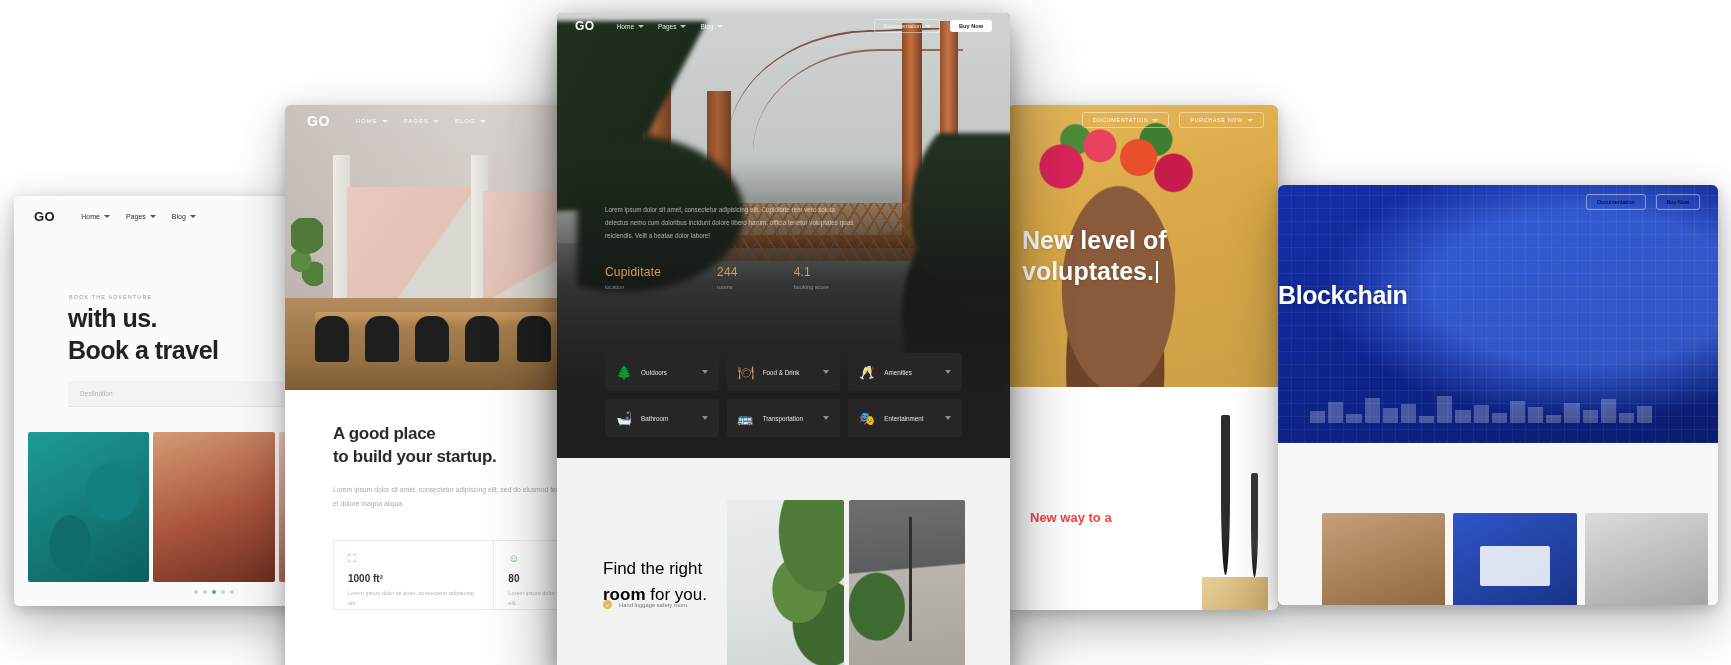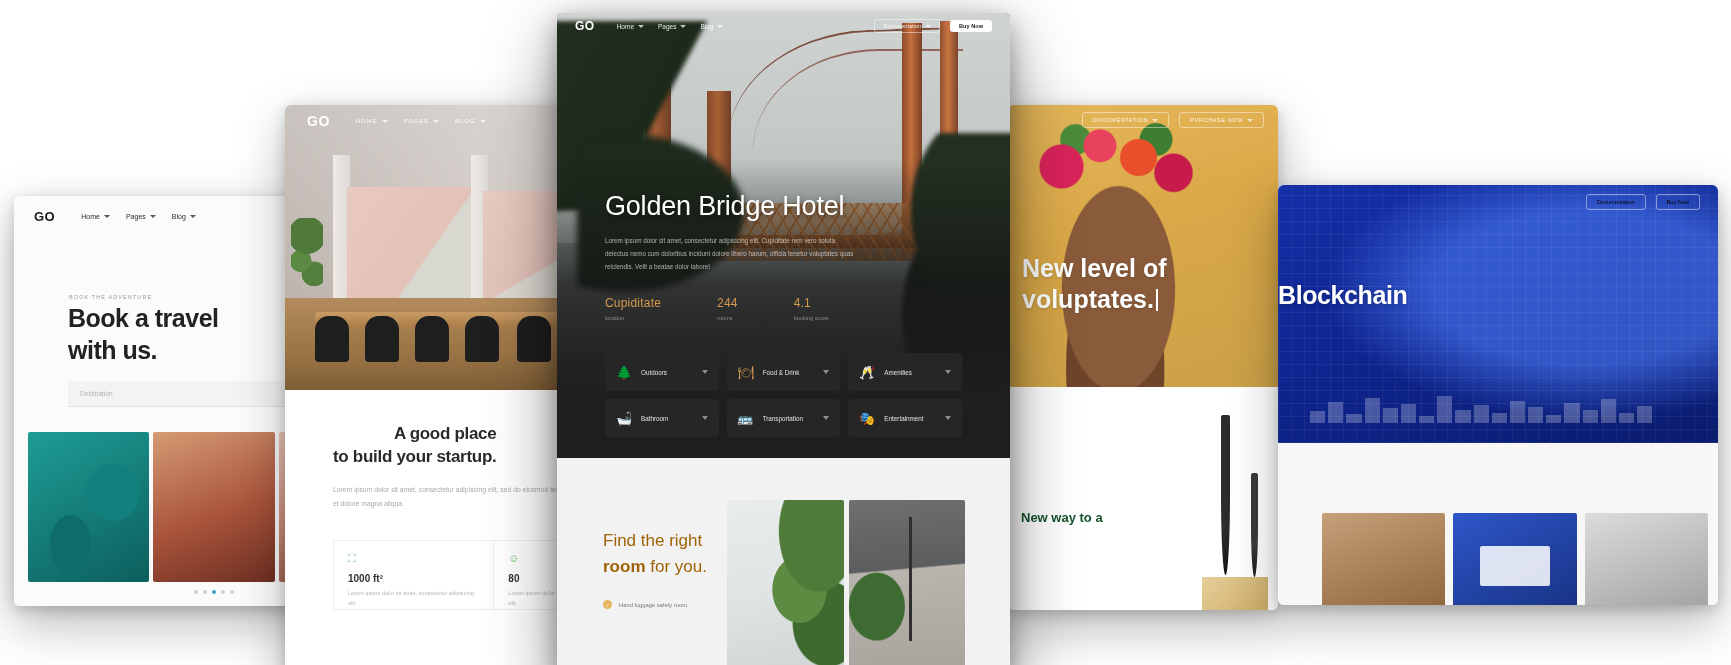--- a/index.html
+++ b/index.html
@@ -160,21 +160,21 @@
   #card-cowork .cta {
     position: absolute; right: 66px; top: 160px;
     background: #fff; color: #222; font-size: 7.5px; font-weight: bold;
     padding: 7px 16px; border-radius: 2px;
     box-shadow: 0 2px 6px rgba(0,0,0,.15);
   }
   #card-cowork .hdots { position: absolute; right: 40px; bottom: 10px; display: flex; gap: 5px; }
   #card-cowork .sec2 { position: absolute; top: 300px; left: 0; right: 0; bottom: 0; background: #fff; }
   #card-cowork .h2 {
     position: absolute; left: 48px; top: 18px;
-    font-size: 17px; font-weight: bold; line-height: 1.35; color: #2a2a2a; letter-spacing: -.3px; text-align: right;
+    font-size: 17px; font-weight: bold; line-height: 1.35; color: #2a2a2a; letter-spacing: -.3px;
   }
   #card-cowork .para {
     position: absolute; left: 48px; top: 78px; width: 300px;
     font-size: 6.8px; line-height: 2.1; color: #a9a9a9;
   }
   #card-cowork .feats {
     position: absolute; left: 48px; top: 135px; right: 30px; height: 70px;
     display: flex; border: 1px solid #ededed;
   }
   #card-cowork .feat { flex: 1; padding: 12px 14px; border-right: 1px solid #ededed; }
@@ -206,30 +206,29 @@
       radial-gradient(circle at 62% 45%, #e94f2a 0 15%, transparent 16%),
       radial-gradient(circle at 82% 62%, #c71b4c 0 12%, transparent 13%),
       radial-gradient(circle at 72% 25%, #3f7d32 0 11%, transparent 12%),
       radial-gradient(circle at 26% 25%, #4c8c3b 0 10%, transparent 11%);
   }
   #card-creative .navbar { height: 30px; padding: 0 14px; font-size: 5.5px; color: rgba(255,255,255,.9); letter-spacing: .6px;}
   #card-creative .hero-title {
     position: absolute; left: 14px; top: 120px;
     font-size: 25px; font-weight: bold; color: #fff; line-height: 1.22;
     text-shadow: 0 1px 3px rgba(0,0,0,.18);
-    margin-top: 28px;
   }
   #card-creative .cursor {
     display: inline-block; width: 2px; height: 22px; background: #fff;
     vertical-align: -3px; margin-left: 2px;
   }
   #card-creative .sec2 { position: absolute; top: 282px; left: 0; right: 0; bottom: 0; background: #fff; }
   #card-creative .subhead {
-    position: absolute; left: 13px; top: 122px; width: 150px;
-    font-size: 13px; font-weight: bold; color: #14532d; line-height: 1.35;
+    position: absolute; left: 22px; top: 122px; width: 150px;
+    font-size: 13px; font-weight: bold; color: #ef4444; line-height: 1.35;
   }
   #card-creative .statbox {
     position: absolute; left: 0px; top: 58px; width: 104px;
     border: 1px solid #f0f0f0; padding: 11px 12px; background: #fff;
   }
   #card-creative .statbox .n { font-size: 17px; font-weight: bold; color: #ef4e63; }
   #card-creative .statbox .d { font-size: 5.4px; color: #bdbdbd; line-height: 1.9; margin-top: 6px; }
   #card-creative .pen {
     position: absolute; right: 48px; top: 28px; width: 9px; height: 160px;
     background: linear-gradient(180deg,#2c2c2c 0 72%, #141414 100%);
@@ -408,22 +407,22 @@
   #card-hotel .acc .ch {
     margin-left: auto; width: 0; height: 0;
     border-left: 3.5px solid transparent; border-right: 3.5px solid transparent;
     border-top: 4px solid #8d8d8d;
   }
   #card-hotel .sec2 {
     position: absolute; top: 445px; left: 0; right: 0; bottom: 0;
     background: #f2f2f2;
   }
   #card-hotel .room-title {
-    position: absolute; left: 46px; top: 70px;
-    font-size: 17px; color: #a16207; line-height: 1.5;
+    position: absolute; left: 46px; top: 98px;
+    font-size: 17px; color: #000000; line-height: 1.5;
   }
   #card-hotel .room-title b { font-weight: bold; }
   #card-hotel .room-feat {
     position: absolute; left: 46px; top: 142px;
     display: flex; align-items: center; gap: 7px;
     font-size: 5.8px; color: #777;
   }
   #card-hotel .room-feat .bullet {
     width: 9px; height: 9px; border-radius: 50%;
     background: #e8b55f; color: #fff; font-size: 5px;
@@ -471,22 +470,22 @@
             <i class="caret"></i>
           </span>
         <span class="navlink">
             <span>Blog</span>
             <i class="caret"></i>
           </span>
       </div>
     </div>
     <div class="kicker">BOOK THE ADVENTURE</div>
     <div class="headline">
+      <div>with us.</div>
       <div>Book a travel</div>
-      <div>with us.</div>
     </div>
     <div class="searchrow">
       <span class="ph">Destination</span>
       <span class="act">Give Details</span>
     </div>
     <div class="thumbs">
       <div class="thumb t-palm"></div>
       <div class="thumb t-canyon"></div>
       <div class="thumb t-rock"></div>
     </div>
@@ -682,21 +681,20 @@
       <div class="navright">
         <span class="btn-ghost">
             <span>Documentation</span>
             <i class="caret"></i>
           </span>
         <span class="btn-solid">Buy Now</span>
       </div>
     </div>
 
     <div class="content">
-      <h1>Golden Bridge Hotel</h1>
       <p class="lead">Lorem ipsum dolor sit amet, consectetur adipisicing elit. Cupiditate rem vero soluta delectus nemo cum doloribus incidunt dolore libero harum, officia tenetur voluptates quas reiciendis. Velit a beatae dolor labore!</p>
       <div class="stats">
         <div class="stat">
           <div class="v">Cupiditate</div>
           <div class="k">location</div>
         </div>
         <div class="stat">
           <div class="v">244</div>
           <div class="k">rooms</div>
         </div>

